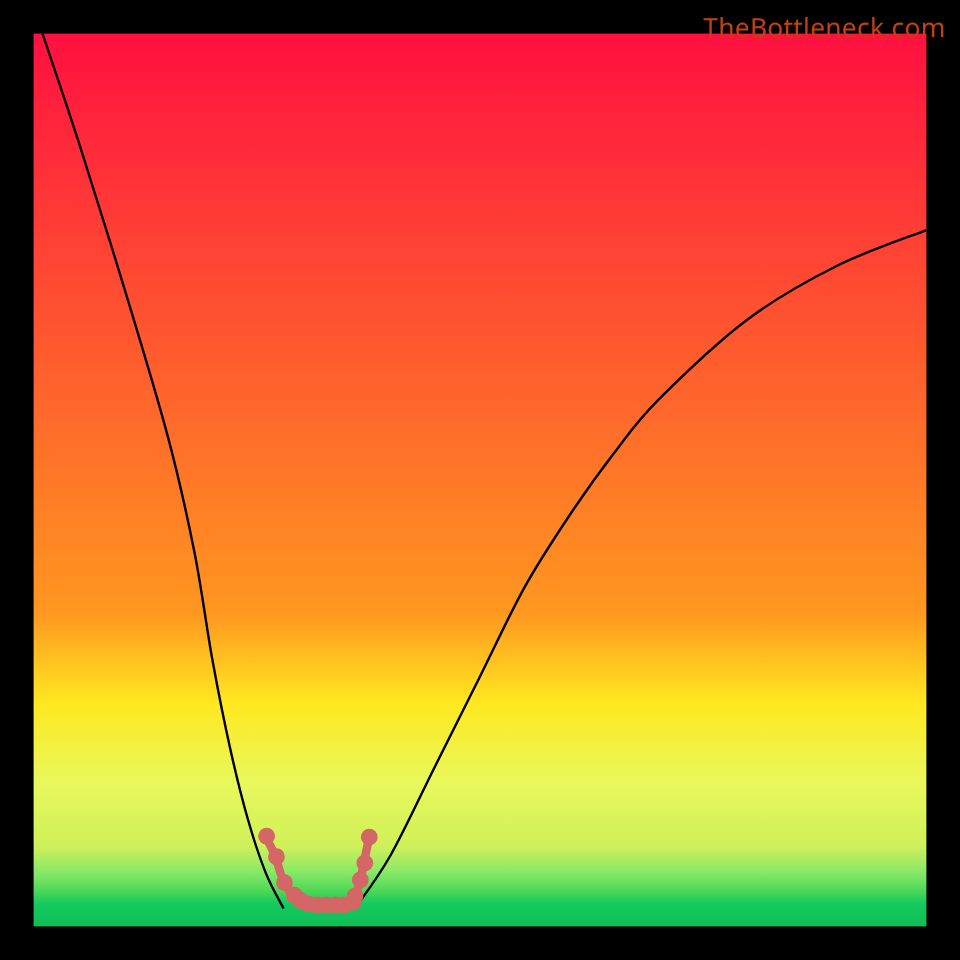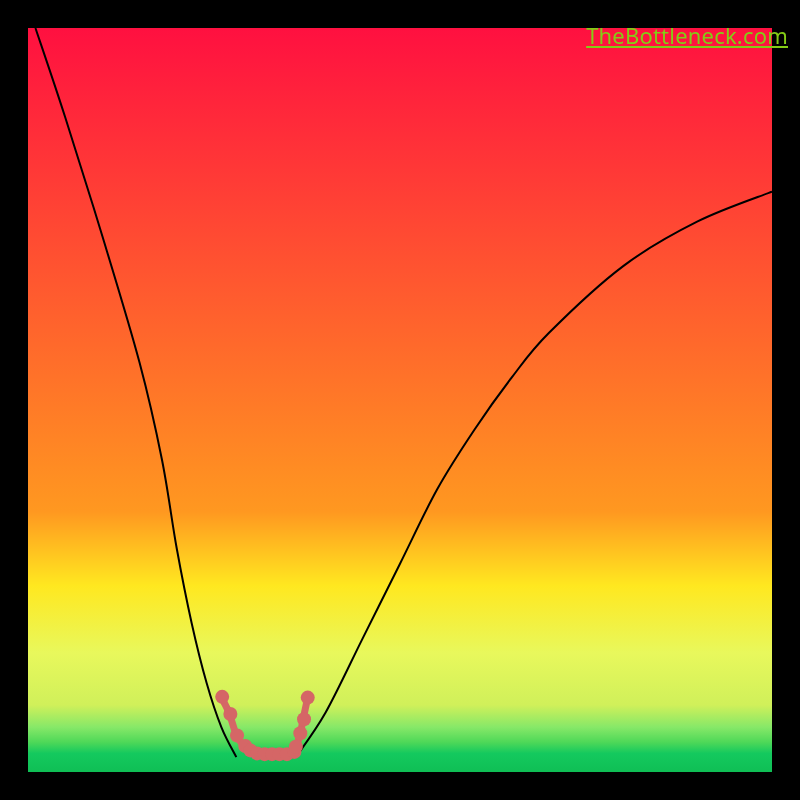--- a/index.html
+++ b/index.html
@@ -10,27 +10,26 @@
     background: #000;
     overflow: hidden;
     font-family: system-ui, -apple-system, "Segoe UI", Arial, sans-serif;
   }
   .canvas {
     position: absolute;
     inset: 0;
   }
   .watermark {
     position: absolute;
-    top: 20px;
+    top: 8px;
     right: 12px;
-    color: #84cc16;
+    color: #c2410c;
     font-size: 22px;
     font-weight: 400;
     letter-spacing: 0.2px;
-    text-decoration: underline;
   }
 </style>
 </head>
 <body>
 
 <svg class="canvas" viewBox="0 0 800 800" preserveAspectRatio="none">
   <defs>
     <linearGradient id="bg-grad" x1="0" y1="0" x2="0" y2="1">
       <stop id="gs0" offset="0%" stop-color="#ff1040"></stop>
       <stop id="gs1" offset="65%" stop-color="#ff9820"></stop>

